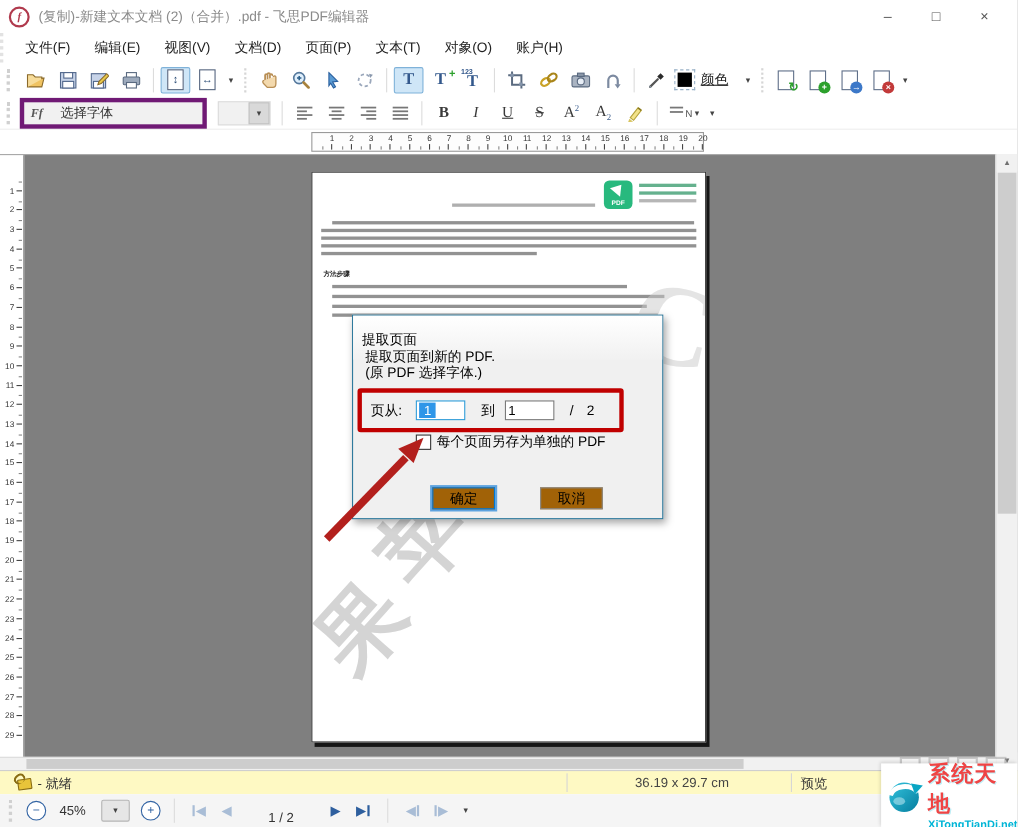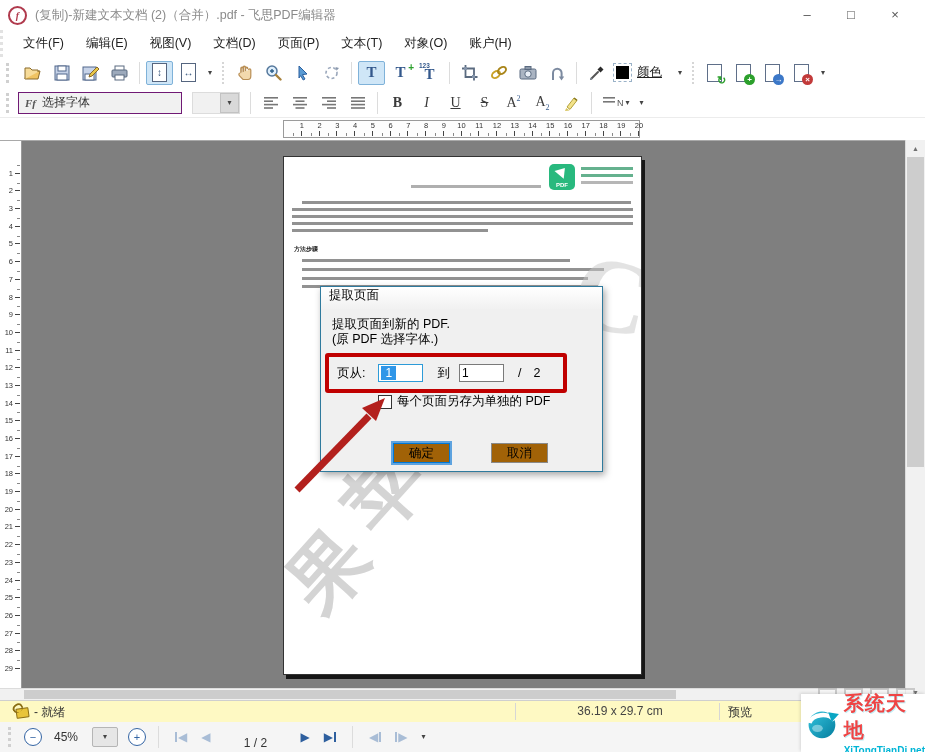--- a/index.html
+++ b/index.html
@@ -32,22 +32,22 @@
     font-size:10px;color:#2d4e77;line-height:1;}
   .tglyph{font:bold 15px "Liberation Serif",serif;color:#33588c;line-height:1;}
   .badge{position:absolute;font-weight:bold;line-height:1;}
   .rel{position:relative;}
   .pageicon{width:13px;height:16px;background:#fff;border:1px solid #5f6f89;position:relative;}
   .pbadge{position:absolute;right:-5px;bottom:-4px;width:11px;height:11px;border-radius:50%;
     color:#fff;font:bold 8px/11px "Liberation Sans",sans-serif;text-align:center;}
   .swatch{width:13px;height:13px;background:#000;outline:1px dashed #9ab2c8;outline-offset:2px;}
   .color-label{font-size:12.5px;color:#222;margin:0 6px 0 8px;text-decoration:underline;}
   
-  .fontfield{width:150px;height:20px;background:#f1f1f1;border:1px solid #701a75;display:flex;
-    align-items:center;padding:0 6px;gap:6px;}
+  .fontfield{width:150px;height:20px;background:#f1f1f1;border:4px solid #701a75;display:flex;
+    align-items:center;padding:0 6px;gap:16px;}
   .ff{font:italic bold 11px "Liberation Serif",serif;color:#555;}
   .fontname{font-size:12px;color:#333;}
   .sizecombo{width:46px;height:20px;background:#f1f1f1;border:1px solid #dcdcdc;margin-left:10px;
     display:flex;align-items:center;justify-content:flex-end;}
   .combochev{width:17px;height:18px;background:#d9d9d9;border:1px solid #c2c2c2;display:grid;place-items:center;}
   .fmt{font-family:"Liberation Serif",serif;font-size:14px;color:#3a3a3a;}
   .b{font-weight:bold}.i{font-style:italic}.u{text-decoration:underline}.s{text-decoration:line-through}
   .supmark{font-size:8px;vertical-align:super;color:#3a5d8c}
   .submark{font-size:8px;vertical-align:sub;color:#3a5d8c}
   
@@ -76,22 +76,22 @@
     color:#fff;display:grid;place-items:center;font:bold 6px "Liberation Sans",sans-serif;}
   .plane{width:0;height:0;border-left:6px solid transparent;border-right:6px solid transparent;
     border-bottom:9px solid #fff;transform:rotate(40deg);margin-bottom:1px;}
   .docheading{position:absolute;left:10px;top:88px;font-size:6px;color:#222;font-weight:bold;}
   .wmchar{position:absolute;font:bold 78px "Liberation Serif",serif;color:#8f8f8f;opacity:.38;
     transform:rotate(-48deg);}
   .wmbig{position:absolute;font:bold 105px "Liberation Serif",serif;color:#c9c9c9;opacity:.5;}
   
   .dialog{position:absolute;left:298px;top:145px;width:283px;height:186px;background:#f0f0f0;
     border:1px solid #2f7a9d;box-shadow:2px 3px 7px rgba(0,0,0,.35);box-sizing:border-box;z-index:5;}
-  .dlg-title{height:22px;background:linear-gradient(#ffffff,#f1f1f1);display:flex;align-items:flex-start;
-    padding:0 8px;font-size:12.5px;color:#000;}
+  .dlg-title{height:22px;background:linear-gradient(#ffffff,#f1f1f1);display:flex;align-items:flex-end;
+    padding:9px 8px;font-size:12.5px;color:#000;}
   .dlg-desc{position:absolute;left:11px;top:30px;font-size:12.5px;color:#000;line-height:1.2;}
   .redbox{position:absolute;left:4px;top:66px;width:234px;height:32px;border:4px solid #c00000;
     border-radius:3px;display:flex;align-items:center;box-sizing:content-box;z-index:2;}
   .dlg-label{font-size:12.5px;color:#000;margin-left:8px;}
   .pginput{width:45px;height:18px;background:#fff;font-size:12px;display:flex;align-items:center;padding:0 2px;box-sizing:border-box;}
   .pginput.focus{border:1px solid #2d9bd8;margin-left:13px;}
   .pginput.plain{border:1px solid #7a7a7a;margin-left:9px;color:#000;}
   .selhl{background:#2f96e8;color:#fff;padding:0 4px;line-height:14px;}
   .slash{font-size:12.5px;color:#000;margin-left:14px;}
   .total{font-size:12.5px;color:#000;margin-left:12px;}

